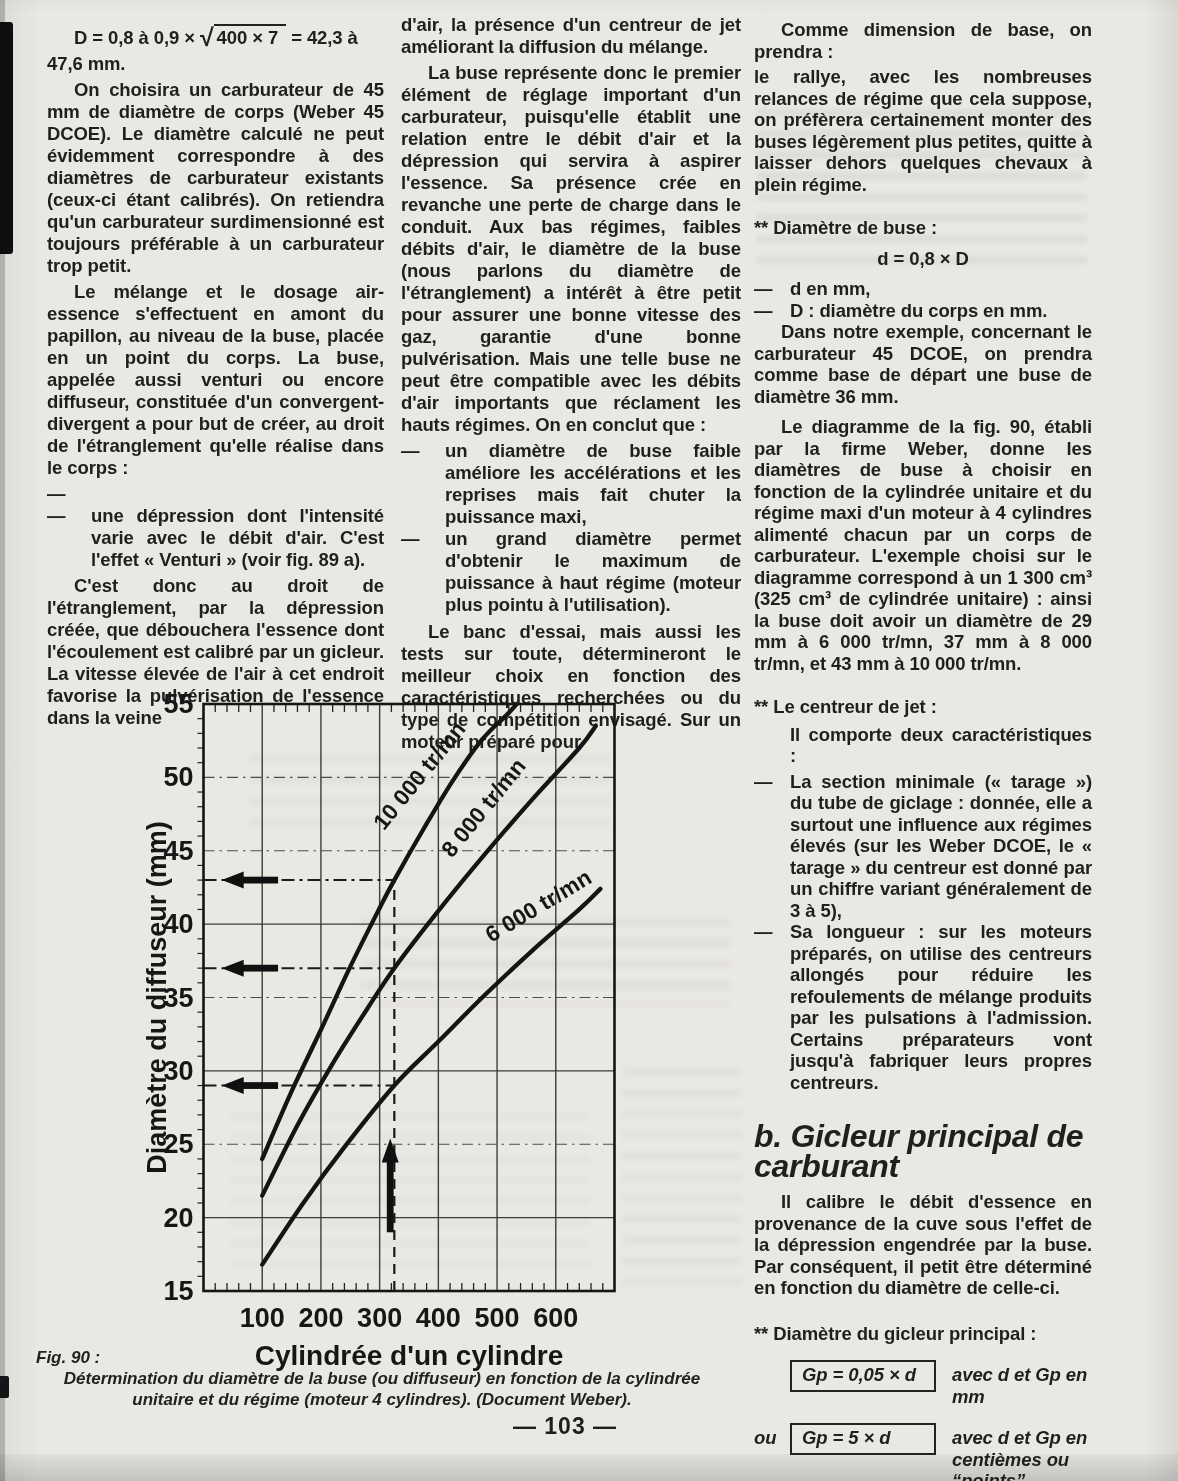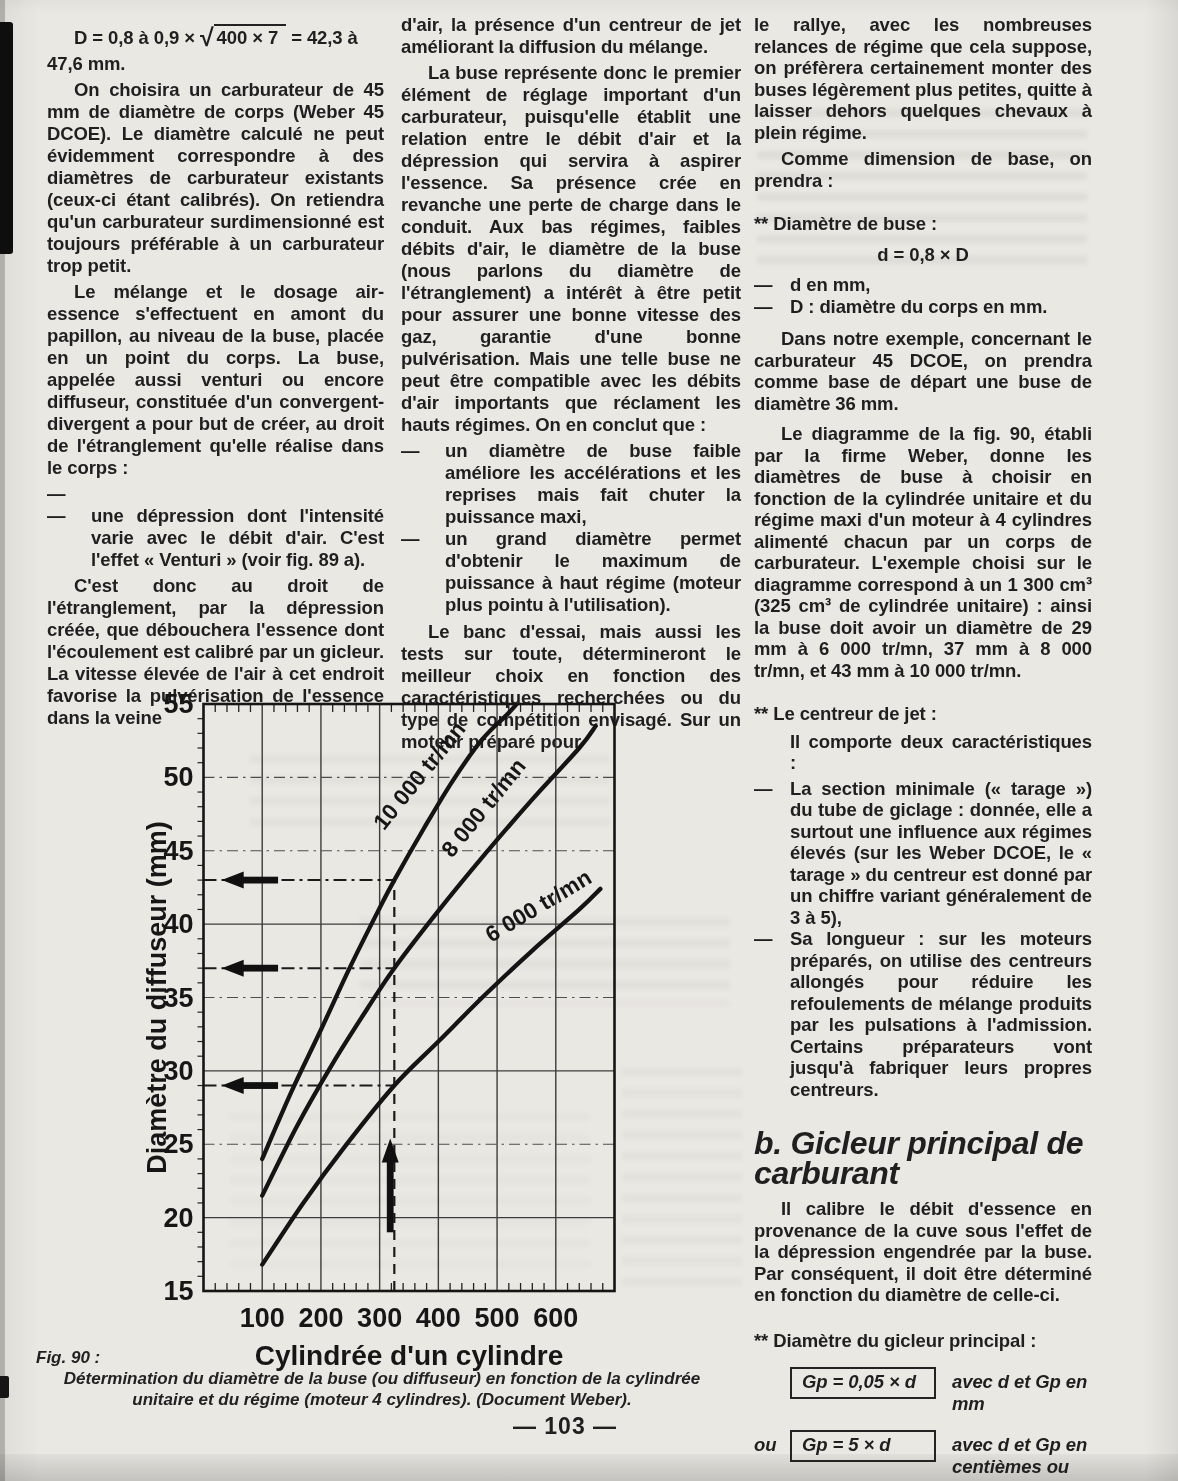--- a/index.html
+++ b/index.html
@@ -93,46 +93,46 @@
         <span class="t">un diamètre de buse faible améliore les accélérations et les reprises mais fait chuter la puissance maxi,</span>
       </div>
     <div class="li">
         <span class="dash">—</span>
         <span class="t">un grand diamètre permet d'obtenir le maximum de puissance à haut régime (moteur plus pointu à l'utilisation).</span>
       </div>
     <p class="p ind" style="margin-top:5px">Le banc d'essai, mais aussi les tests sur toute, détermineront le meilleur choix en fonction des caractéristiques recherchées ou du type de compétition envisagé. Sur un moteur préparé pour</p>
   </div>
 
   <div class="col" id="col3">
+    <p class="p ind" style="margin-top:5px">Comme dimension de base, on prendra :</p>
     <p class="p">le rallye, avec les nombreuses relances de régime que cela suppose, on préfèrera certainement monter des buses légèrement plus petites, quitte à laisser dehors quelques chevaux à plein régime.</p>
-    <p class="p ind" style="margin-top:5px">Comme dimension de base, on prendra :</p>
     <div class="h">** Diamètre de buse :</div>
     <div class="centered">d = 0,8 × D</div>
     <div class="li narrow">
         <span class="dash">—</span>
         <span class="t">d en mm,</span>
       </div>
     <div class="li narrow">
         <span class="dash">—</span>
         <span class="t">D : diamètre du corps en mm.</span>
       </div>
-    <p class="p ind" style="margin-top:11px">Dans notre exemple, concernant le carburateur 45 DCOE, on prendra comme base de départ une buse de diamètre 36 mm.</p>
+    <p class="p ind" style="">Dans notre exemple, concernant le carburateur 45 DCOE, on prendra comme base de départ une buse de diamètre 36 mm.</p>
     <p class="p ind" style="margin-top:9px">Le diagramme de la fig. 90, établi par la firme Weber, donne les diamètres de buse à choisir en fonction de la cylindrée unitaire et du régime maxi d'un moteur à 4 cylindres alimenté chacun par un corps de carburateur. L'exemple choisi sur le diagramme correspond à un 1 300 cm³ (325 cm³ de cylindrée unitaire) : ainsi la buse doit avoir un diamètre de 29 mm à 6 000 tr/mn, 37 mm à 8 000 tr/mn, et 43 mm à 10 000 tr/mn.</p>
     <div class="h">** Le centreur de jet :</div>
     <p class="p" style="padding-left:36px">Il comporte deux caractéristiques :</p>
     <div class="li narrow">
         <span class="dash">—</span>
         <span class="t">La section minimale (« tarage ») du tube de giclage : donnée, elle a surtout une influence aux régimes élevés (sur les Weber DCOE, le « tarage » du centreur est donné par un chiffre variant généralement de 3 à 5),</span>
       </div>
     <div class="li narrow">
         <span class="dash">—</span>
         <span class="t">Sa longueur : sur les moteurs préparés, on utilise des centreurs allongés pour réduire les refoulements de mélange produits par les pulsations à l'admission. Certains préparateurs vont jusqu'à fabriquer leurs propres centreurs.</span>
       </div>
     <div class="hbig">b. Gicleur principal de carburant</div>
-    <p class="p ind">Il calibre le débit d'essence en provenance de la cuve sous l'effet de la dépression engendrée par la buse. Par conséquent, il doit être déterminé en fonction du diamètre de celle-ci.</p>
+    <p class="p ind">Il calibre le débit d'essence en provenance de la cuve sous l'effet de la dépression engendrée par la buse. Par conséquent, il petit être déterminé en fonction du diamètre de celle-ci.</p>
     <div class="gp-head">** Diamètre du gicleur principal :</div>
     <div class="gp-row">
       <span class="sp36"></span>
       <div class="gp-box">Gp = 0,05 × d</div>
       <div class="gp-note">avec d et Gp en mm</div>
     </div>
     <div class="gp-row">
       <span class="gp-ou">ou</span>
       <div class="gp-box">Gp = 5 × d</div>
       <div class="gp-note">

